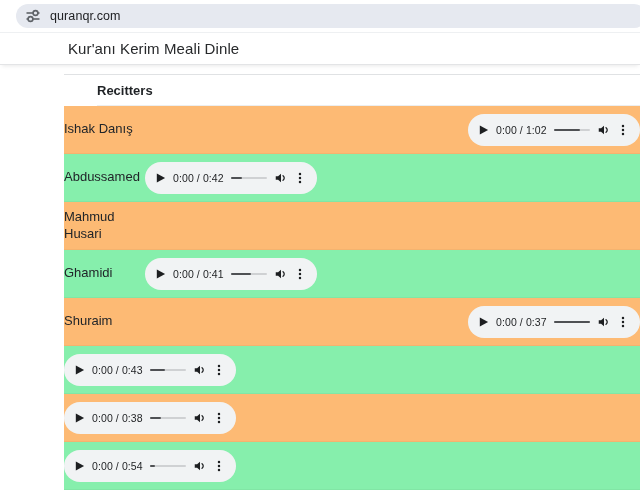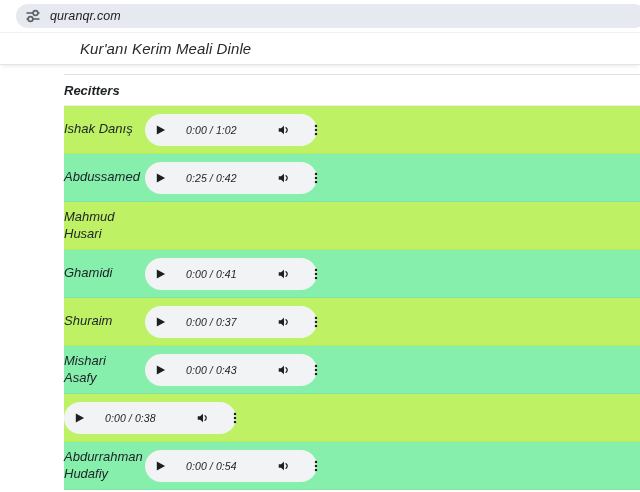--- a/index.html
+++ b/index.html
@@ -1,21 +1,21 @@
 <!DOCTYPE html>
 <html><head>
 <meta charset="utf-8">
 <style>
   html,body{margin:0;padding:0;}
   body{
     width:640px;height:492px;overflow:hidden;background:#ffffff;
     font-family:"Liberation Sans","DejaVu Sans",sans-serif;
     -webkit-font-smoothing:antialiased;
   }
-  .screen{position:relative;width:640px;height:356px;background:#fff;font-style:italic;}
+  .screen{position:relative;width:640px;height:356px;background:#fff;}
 
   
   .omnibox-bar{
     position:relative;height:32px;background:#ffffff;
     border-bottom:1px solid #eef0f2;
   }
   .url-pill{
     position:absolute;left:16px;right:-6px;top:4px;height:24px;
     background:#e6e9f0;border-radius:12px;
     display:flex;align-items:center;gap:9px;padding-left:9px;
@@ -24,46 +24,46 @@
   .tune{display:inline-flex;align-items:center;justify-content:center;width:16px;height:16px;}
   .url{font-size:12.5px;color:#202124;letter-spacing:.1px;}
 
   
   .title-bar{
     height:31px;background:#fff;border-bottom:1px solid #e3e4e6;
     box-shadow:0 3px 4px -2px rgba(0,0,0,.09);
     display:flex;align-items:center;padding-left:64px;position:relative;z-index:2;
   }
   .title-bar h1{
-    margin:16px;font-size:15px;font-weight:400;color:#27292b;letter-spacing:.1px;
+    margin:4px;font-size:15px;font-weight:400;color:#27292b;letter-spacing:.1px;
   }
 
   
   .content{padding:9px 0 0 64px;background:#fff;}
   .rtable{border-top:1px solid #e0e2e4;}
   .thead{
     height:30px;display:flex;align-items:center;
     font-size:13px;font-weight:700;color:#1f2225;
-    border-bottom:1px solid #eceeef;background:#fff;
+    border-bottom:1px solid #eceeef;background:#fff;margin-left:33px;
   }
   .row{
     height:48px;display:flex;align-items:center;box-sizing:border-box;
     border-bottom:1px solid rgba(0,0,0,.035);
     background:#86efac;
   }
-  .row.striped{background:#bef264;}
+  .row.striped{background:#fdba74;justify-content:space-between;}
   .name{
     width:81px;flex:0 0 81px;font-size:13px;color:#212529;line-height:1.3;
     padding-right:4px;box-sizing:border-box;
   }
 
   
   .player{
     width:172px;height:32px;border-radius:16px;background:#f1f3f4;
-    display:flex;align-items:center;gap:20px;
+    display:flex;align-items:center;gap:7px;
     padding:0 10px;box-sizing:border-box;flex:0 0 auto;
   }
   .play{display:inline-flex;width:11px;flex:0 0 11px;cursor:pointer;}
   .time{
     font-size:10.5px;color:#1d1f21;white-space:nowrap;letter-spacing:.1px;
     flex:0 0 auto;
   }
   .track{
     flex:1 1 auto;height:2px;border-radius:1px;background:#cfd1d3;
     position:relative;cursor:pointer;
@@ -130,21 +130,21 @@
   </div>
 
   <div class="row">
     <div class="name">Abdussamed</div>
     <div class="player">
       <span class="play">
         <svg width="11" height="12" viewBox="0 0 12 12">
                   <path d="M2 1l9 5-9 5z" fill="#1d1f21"></path>
                 </svg>
       </span>
-      <span class="time">0:25 / 0:42</span>
+      <span class="time">0:00 / 0:42</span>
       <span class="track">
                 <span class="fill" style="width: 31%;"></span>
               </span>
       <span class="vol">
         <svg width="14" height="14" viewBox="0 0 24 24">
           <path d="M3 9v6h4l5 4.2V4.8L7 9H3z" fill="#1d1f21"></path>
           <path d="M15.5 8a5 5 0 010 8" fill="none" stroke="#1d1f21" stroke-width="2.2" stroke-linecap="round"></path>
         </svg>
       </span>
       <span class="menu">
@@ -211,21 +211,20 @@
         <svg width="14" height="14" viewBox="0 0 24 24" fill="#1d1f21">
           <circle cx="12" cy="5" r="2.1"></circle>
                   <circle cx="12" cy="12" r="2.1"></circle>
                   <circle cx="12" cy="19" r="2.1"></circle>
         </svg>
       </span>
     </div>
   </div>
 
   <div class="row">
-    <div class="name">Mishari Asafy</div>
     <div class="player">
       <span class="play">
         <svg width="11" height="12" viewBox="0 0 12 12">
                   <path d="M2 1l9 5-9 5z" fill="#1d1f21"></path>
                 </svg>
       </span>
       <span class="time">0:00 / 0:43</span>
       <span class="track">
                 <span class="fill" style="width: 42%;"></span>
               </span>
@@ -266,21 +265,20 @@
         <svg width="14" height="14" viewBox="0 0 24 24" fill="#1d1f21">
           <circle cx="12" cy="5" r="2.1"></circle>
                   <circle cx="12" cy="12" r="2.1"></circle>
                   <circle cx="12" cy="19" r="2.1"></circle>
         </svg>
       </span>
     </div>
   </div>
 
   <div class="row">
-    <div class="name">Abdurrahman Hudafiy</div>
     <div class="player">
       <span class="play">
         <svg width="11" height="12" viewBox="0 0 12 12">
                   <path d="M2 1l9 5-9 5z" fill="#1d1f21"></path>
                 </svg>
       </span>
       <span class="time">0:00 / 0:54</span>
       <span class="track">
                 <span class="fill" style="width: 14%;"></span>
               </span>

